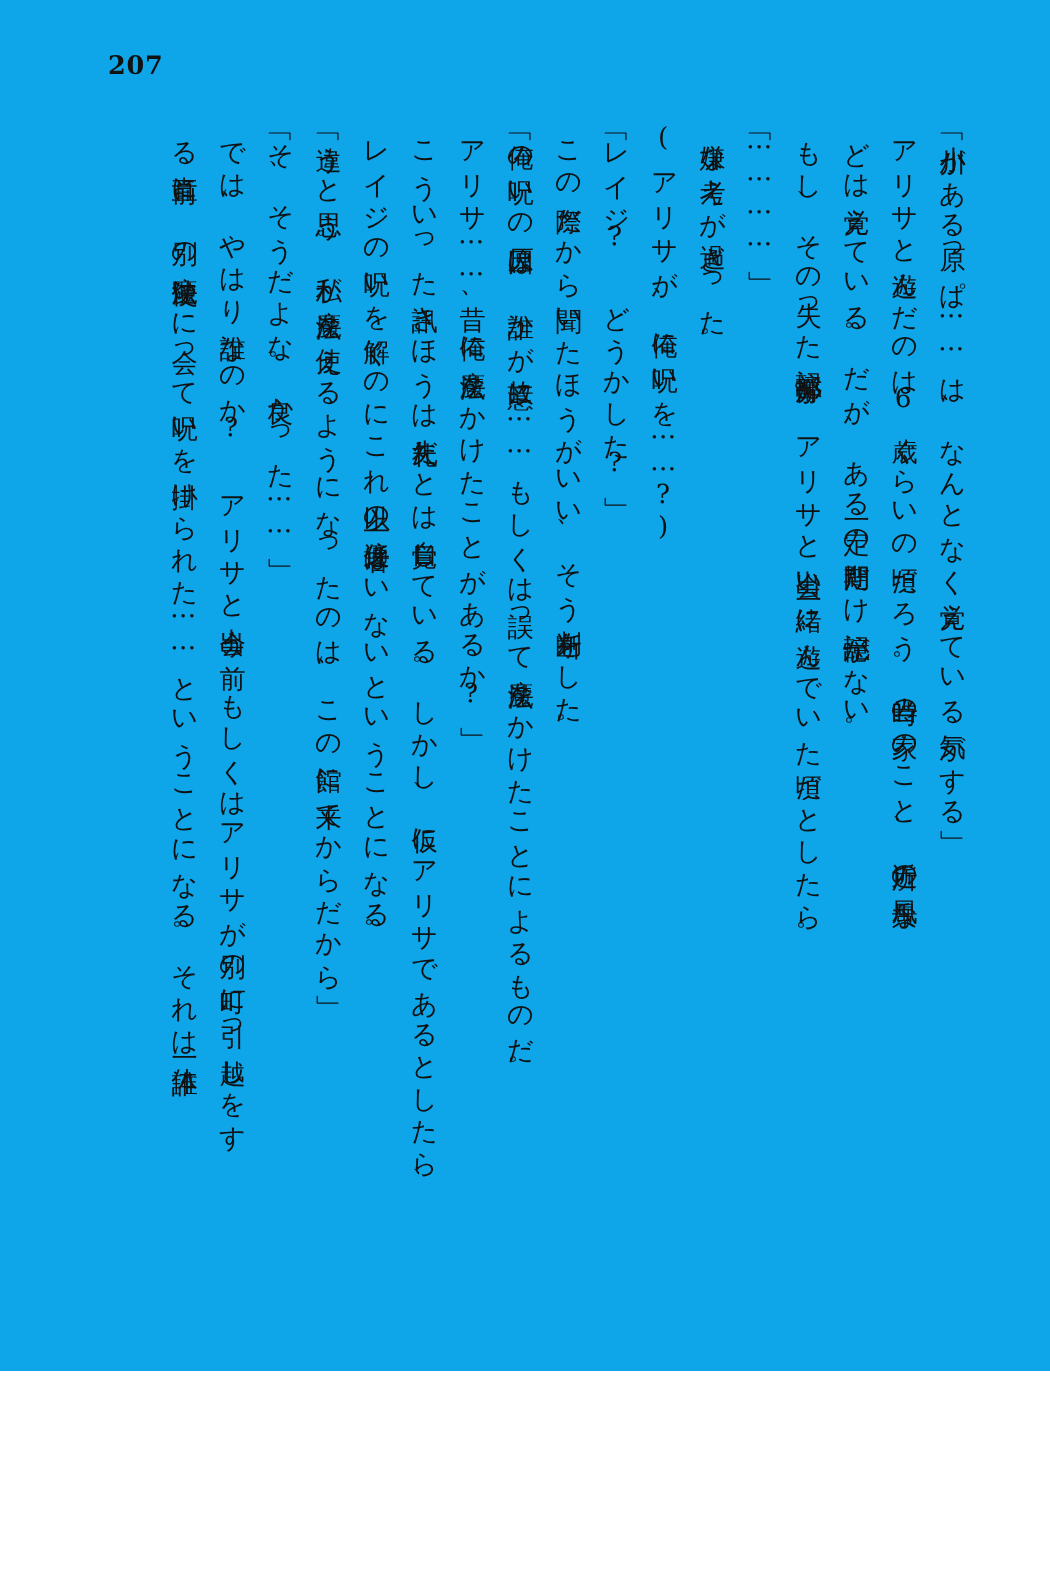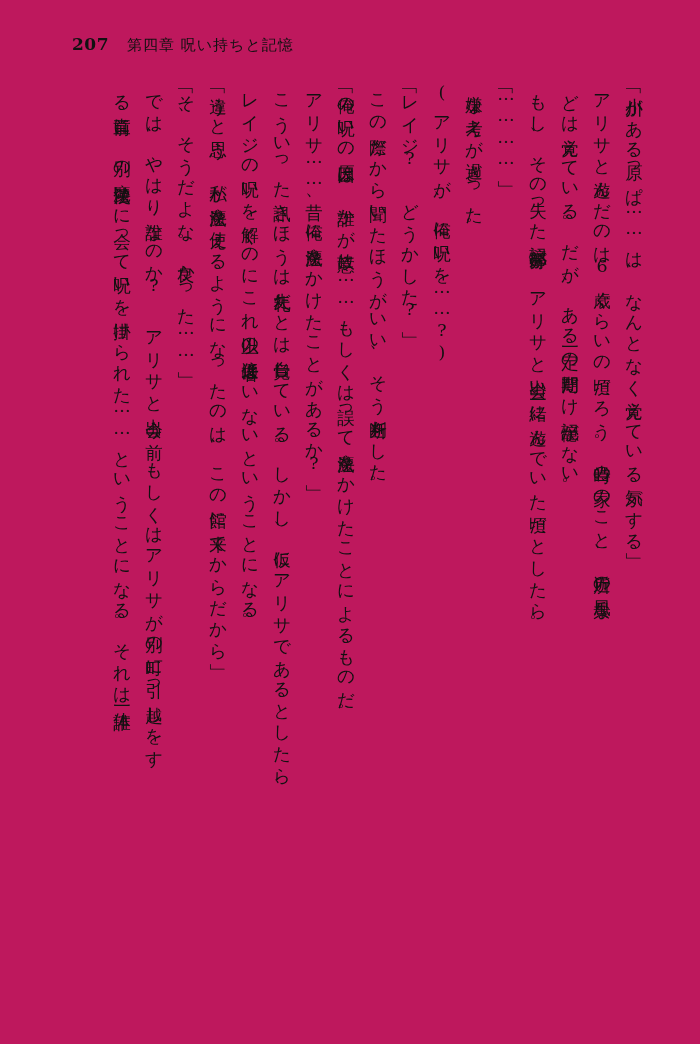--- a/index.html
+++ b/index.html
@@ -11,22 +11,22 @@
     width: 700px;
     height: 1050px;
     font-family: "DejaVu Serif", "Liberation Serif", serif;
     color: #111111;
     overflow: hidden;
   }
 
   .page {
     position: relative;
     width: 700px;
-    height: 1044px;
-    background: #be185d;
+    height: 914px;
+    background: #0ea5e9;
     box-sizing: border-box;
   }
 
   
   .page-header {
     position: absolute;
     top: 34px;
     left: 72px;
     display: flex;
     align-items: baseline;
@@ -73,21 +73,20 @@
     margin: 0;
   }
 </style>
 </head>
 <body>
 
 <div class="page">
 
   <div class="page-header">
     <span class="page-number">207</span>
-    <span class="chapter-title">第四章 呪い持ちと記憶</span>
   </div>
 
   <div class="body-text">
     <div class="tcol">「小川がある原っぱ……は、なんとなく覚えている気がする」</div>
     <div class="tcol">アリサと遊んだのは6歳くらいの頃だろう。当時の家のこと、近所の風景な</div>
     <div class="tcol">どは覚えている。だが、ある一定の期間だけ記憶がない。</div>
     <div class="tcol">もし、その失った記憶部分が、アリサと出会い一緒に遊んでいた頃だとしたら。</div>
     <div class="tcol">「…………」</div>
     <div class="tcol">嫌な考えが過ぎった。</div>
     <div class="tcol">(アリサが、俺に呪いを……?)</div>

